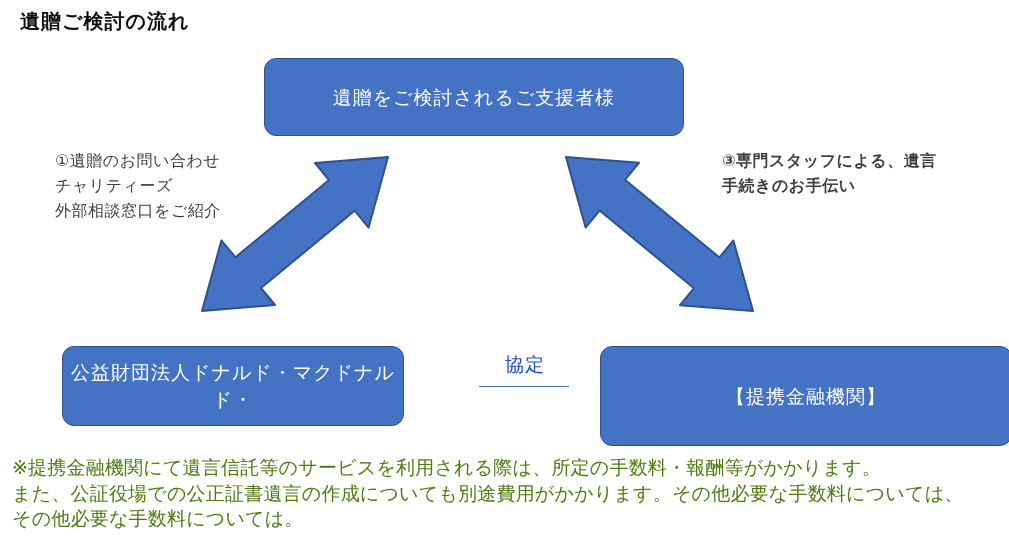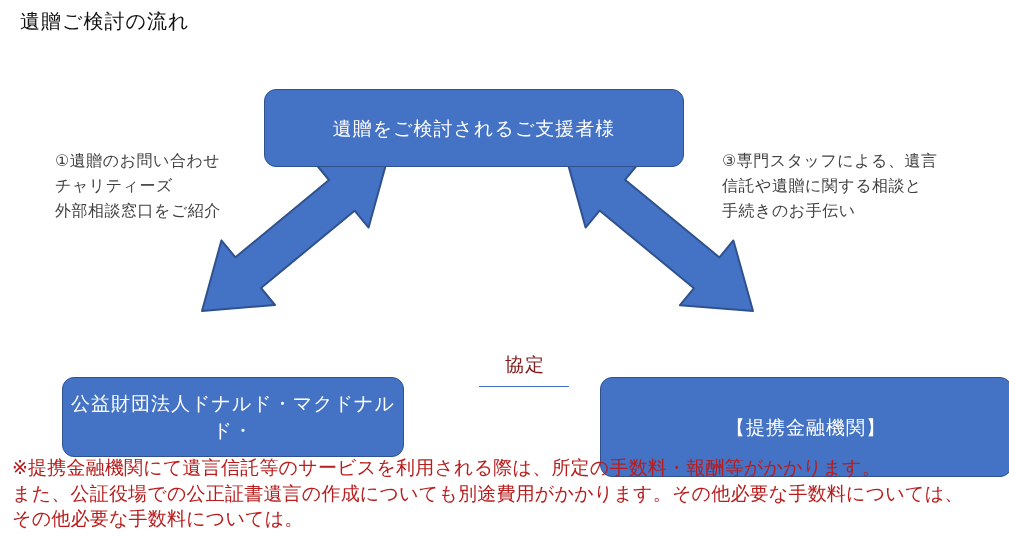--- a/index.html
+++ b/index.html
@@ -7,72 +7,71 @@
     width: 1009px; height: 542px;
     background: #ffffff;
     font-family: "Liberation Sans", "DejaVu Sans", sans-serif;
     overflow: hidden;
     position: relative;
   }
   .canvas { position: absolute; top: 0; left: 0; width: 1009px; height: 542px; }
 
   .page-title {
     position: absolute; left: 20px; top: 8px;
-    font-size: 20px; font-weight: normal; color: #111111;
+    font-size: 20px; font-weight: bold; color: #111111;
     letter-spacing: 1px;
   }
 
   .flow-box {
     position: absolute;
     background: #4472C4;
     border: 1.6px solid #2F528F;
     border-radius: 12px;
     color: #ffffff;
     display: flex; flex-direction: column;
     align-items: center; justify-content: center;
     text-align: center;
     font-size: 19px;
     line-height: 27px;
     letter-spacing: 1px;
-    margin-top: 31px;
   }
   .box-top    { left: 264px; top: 58px;  width: 420px; height: 78px; }
   .box-left   { left: 62px;  top: 346px; width: 342px; height: 80px; }
   .box-right  { left: 600px; top: 346px; width: 412px; height: 100px; }
 
   .annotation {
     position: absolute;
     color: #3F3F3F;
     font-size: 16px;
     line-height: 25px;
     letter-spacing: 0.5px;
     white-space: nowrap;
   }
   .annotation-left  { left: 55px;  top: 148px; }
-  .annotation-right { left: 722px; top: 148px; }
+  .annotation-right { left: 722px; top: 148px; font-weight: bold; }
 
   .arrow-layer {
     position: absolute; left: 0; top: 0;
     width: 1009px; height: 542px;
     pointer-events: none;
   }
 
   .connector-label {
     position: absolute; left: 481px; top: 352px; width: 88px;
     text-align: center;
-    color: #7f1d1d; font-size: 19px; letter-spacing: 1px;
+    color: #1d4ed8; font-size: 19px; letter-spacing: 1px;
   }
   .connector-line {
     position: absolute; left: 479px; top: 386px; width: 90px; height: 0;
     border-top: 1.4px solid #4472C4;
   }
 
   .footnote {
     position: absolute; left: 12px; top: 455px;
-    color: #b91c1c;
+    color: #4d7c0f;
     font-size: 19px;
     line-height: 25.5px;
     letter-spacing: 0.2px;
     white-space: nowrap;
   }
 </style>
 </head>
 <body>
 
 <div class="canvas">
@@ -89,21 +88,20 @@
   </div>
 
   <div class="annotation annotation-left">
     <div>①遺贈のお問い合わせ</div>
     <div>チャリティーズ</div>
     <div>外部相談窓口をご紹介</div>
   </div>
 
   <div class="annotation annotation-right">
     <div>③専門スタッフによる、遺言</div>
-    <div>信託や遺贈に関する相談と</div>
     <div>手続きのお手伝い</div>
   </div>
 
   <div class="flow-box box-left">
     <div>公益財団法人ドナルド・マクドナルド・</div>
   </div>
 
   <div class="flow-box box-right">
     <div>【提携金融機関】</div>
   </div>

